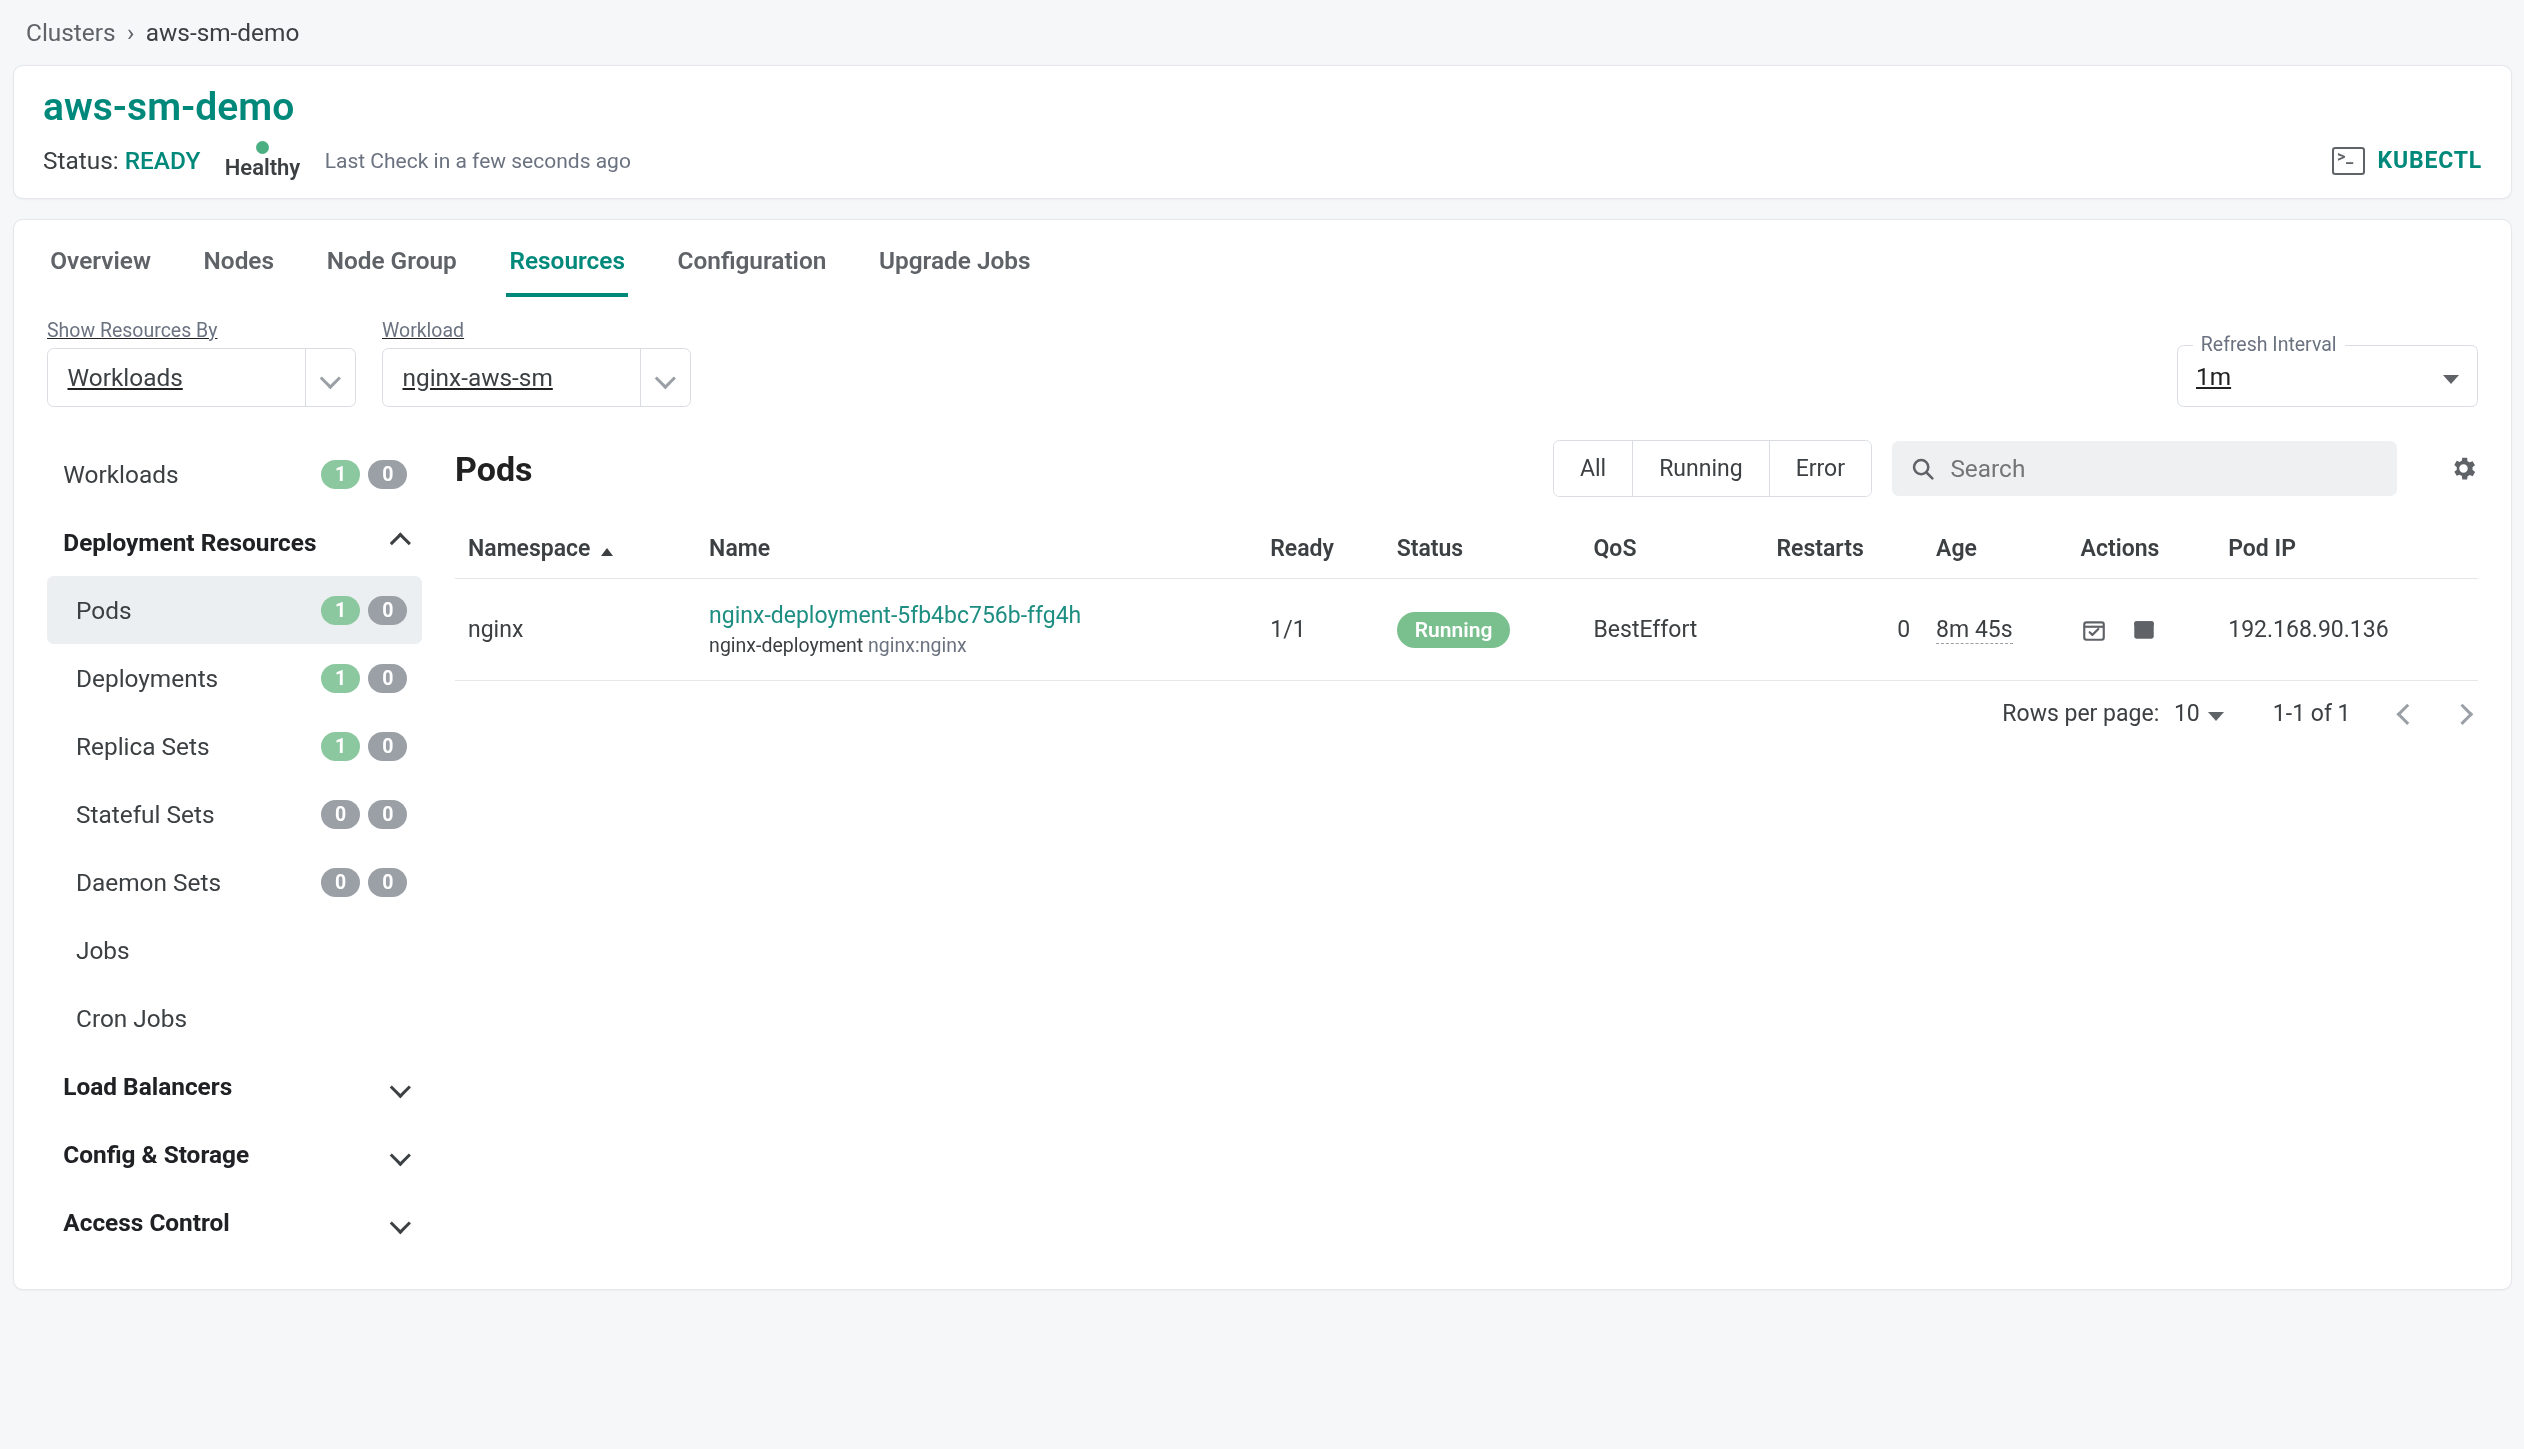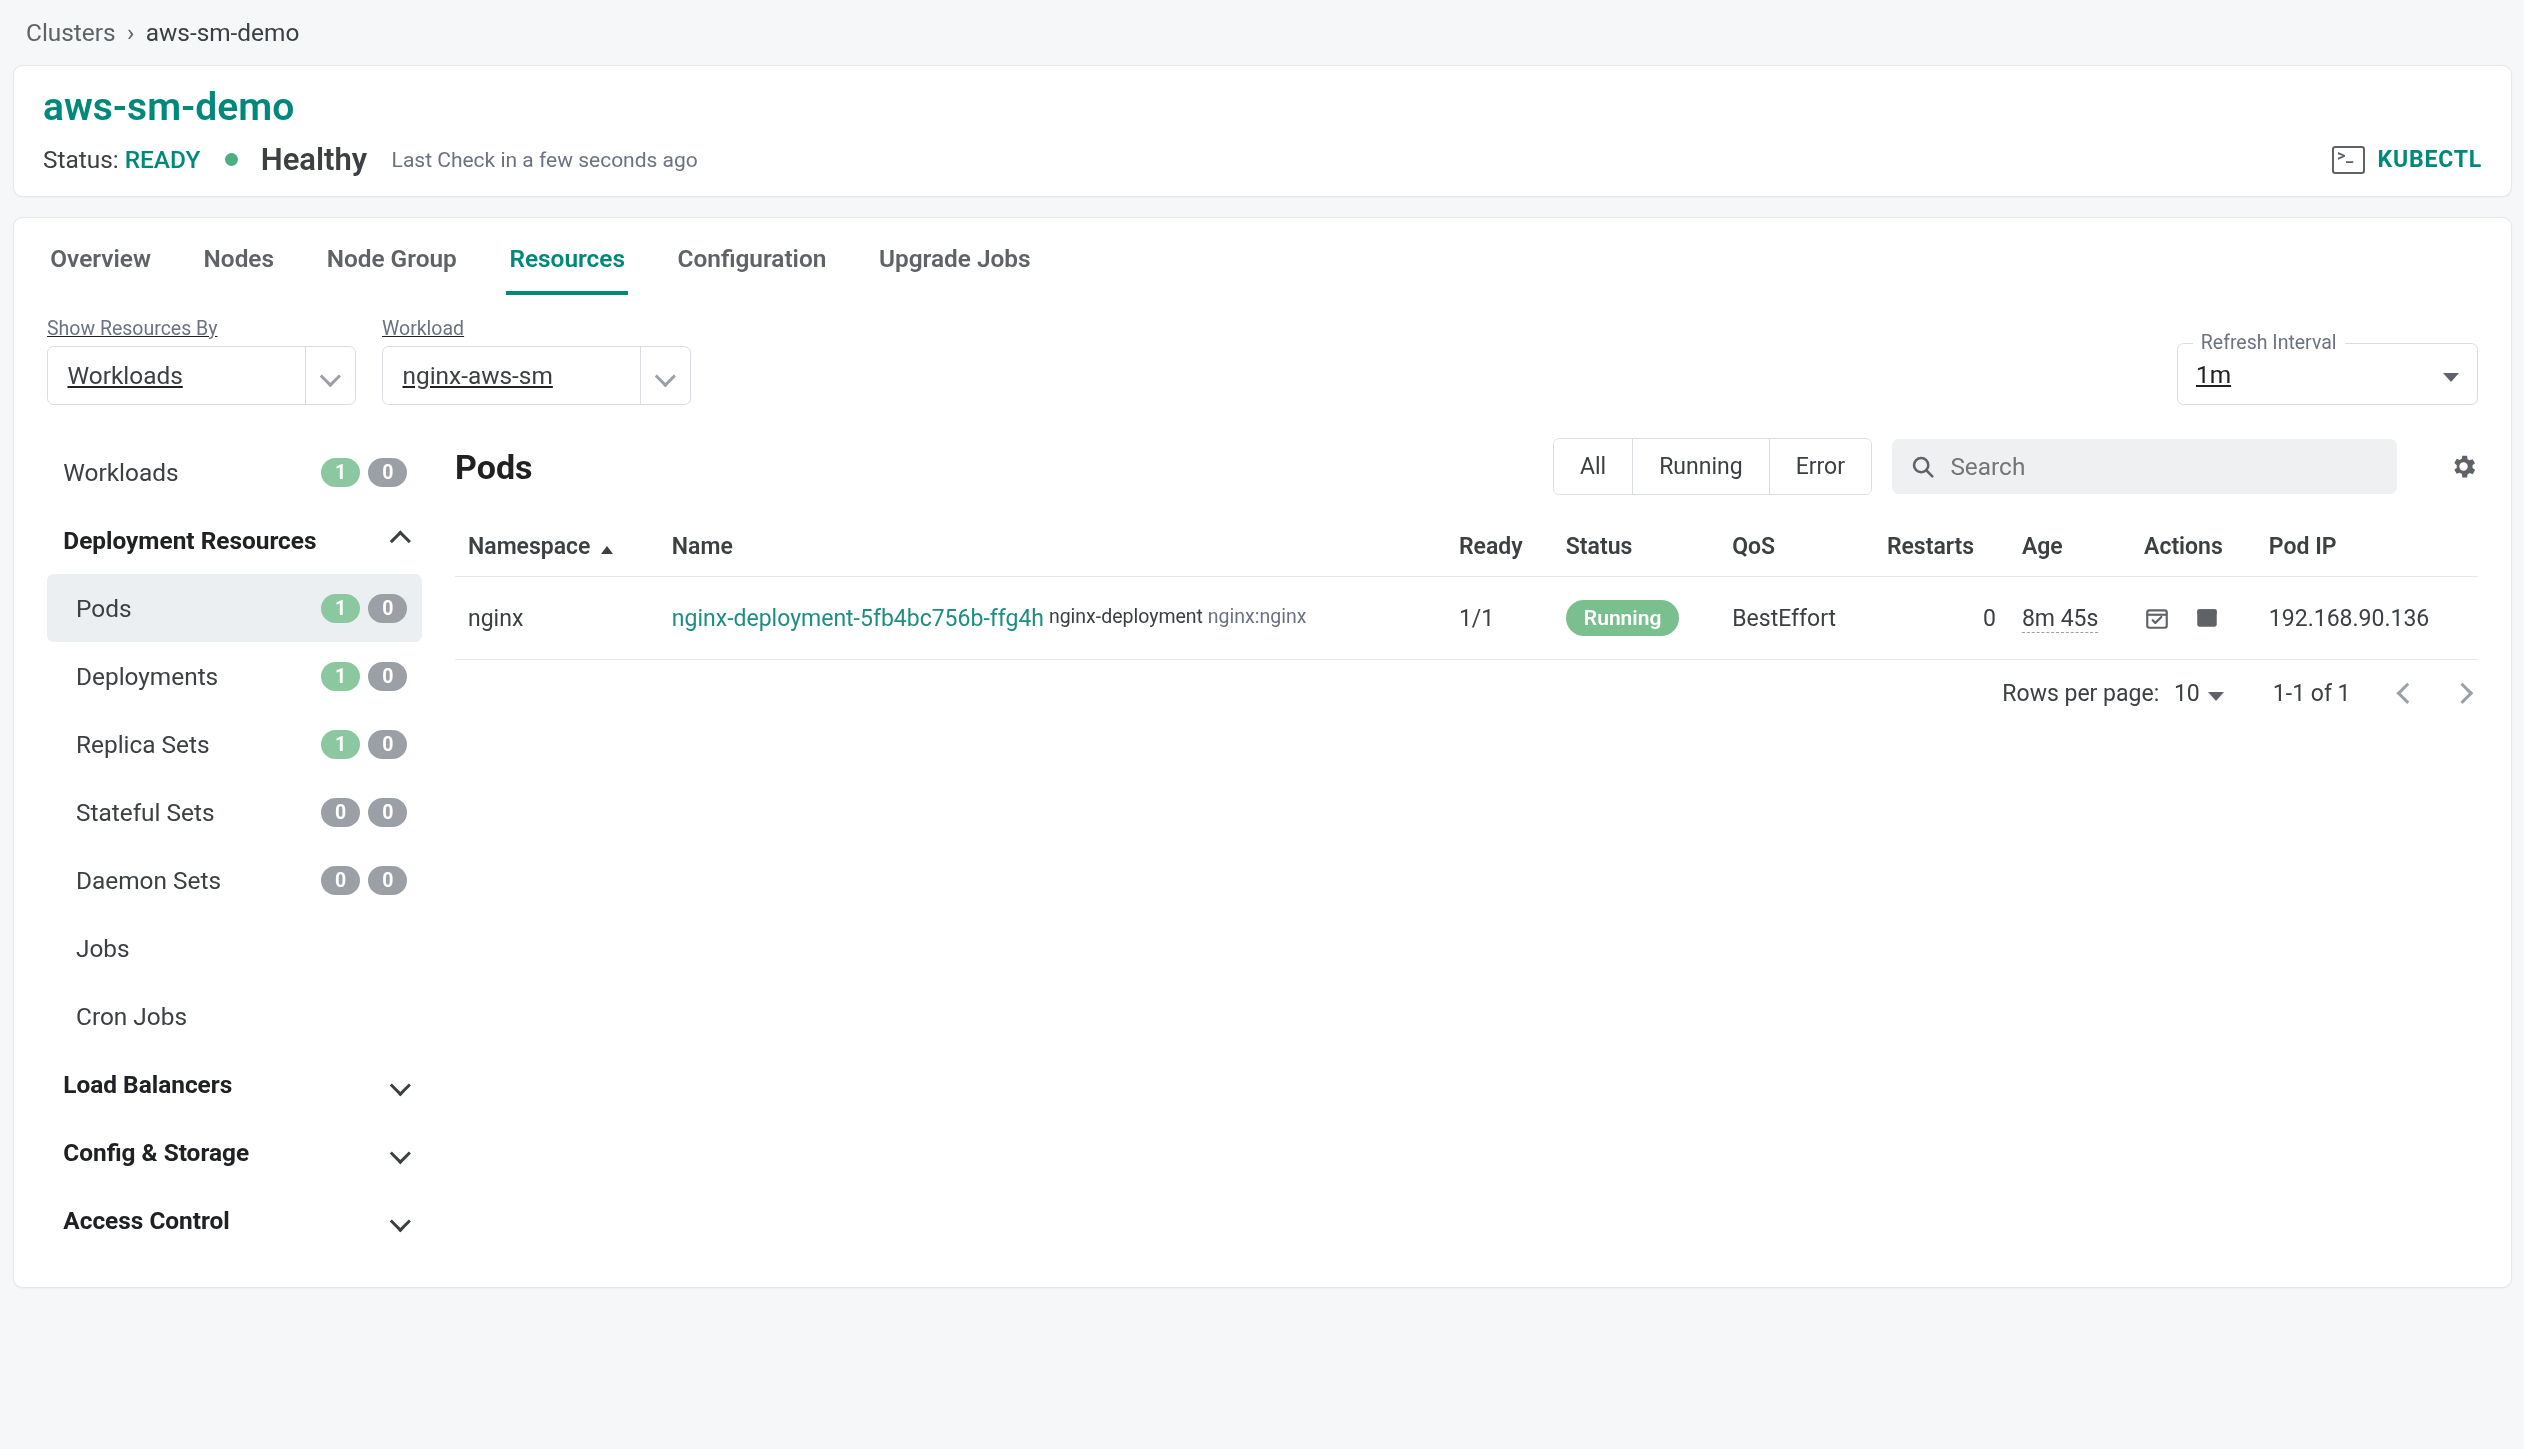--- a/index.html
+++ b/index.html
@@ -47,21 +47,21 @@
   }
   .cluster-title{
     font-size:39px;font-weight:600;color:var(--teal-text);
     margin:0 0 11.4px 0;
   }
   .status-row{
     display:flex;align-items:center;gap:24.4px;
   }
   .status-label{font-size:24.4px;color:#3c4043;}
   .status-val{color:var(--teal-text);font-weight:500;}
-  .health{display:flex;align-items:center;gap:23px;font-size:31px;color:#3c4043;font-weight:600;}
+  .health{display:flex;align-items:center;gap:1px;font-size:22px;color:#3c4043;font-weight:600;flex-direction:column;}
   .health-dot{width:13px;height:13px;border-radius:50%;background:#4caf82;display:inline-block;}
   .lastcheck{color:var(--text-muted);font-size:21px;}
   .kubectl{margin-left:auto;display:flex;align-items:center;gap:13px;color:var(--teal-text);font-weight:700;letter-spacing:0.8px;font-size:23px;cursor:pointer;}
   .kubectl-icon{width:33px;height:28px;border:2.4px solid #5f6368;border-radius:3.3px;position:relative;}
   .kubectl-icon::before{content:">_";position:absolute;left:3.3px;top:-1.6px;font-size:16.3px;color:#5f6368;font-weight:700;}
 
   
   .main-card{
     margin:18px 13px 33px 13px;
     background:#fff;
@@ -175,21 +175,21 @@
   table.pods{width:100%;border-collapse:collapse;}
   table.pods th{
     text-align:left;font-weight:600;font-size:23px;color:#3c4043;
     padding:16.3px 13px;border-bottom:0.8px solid var(--border-light);
   }
   table.pods td{
     padding:23px 13px;border-bottom:0.8px solid var(--border-light);
     font-size:23px;color:#3c4043;vertical-align:middle;
   }
   .sort-ind{font-size:18px;margin-left:4.9px;}
-  .pod-name{display:flex;flex-direction:row;gap:4.9px;}
+  .pod-name{display:flex;flex-direction:column;gap:4.9px;}
   .pod-name a{color:var(--link);font-size:23px;}
   .pod-sub{font-size:19.5px;color:#3c4043;}
   .pod-sub .img{color:var(--text-muted);}
   .chip-running{
     display:inline-flex;align-items:center;height:36px;padding:0 18px;
     border-radius:18px;background:var(--chip-green-dark);color:#fff;font-size:21px;font-weight:600;
   }
   .age-u{border-bottom:0.8px dashed #9aa0a6;}
   .action-icons{display:flex;gap:24.4px;color:var(--icon-grey);}
   .icon-btn{cursor:pointer;}

